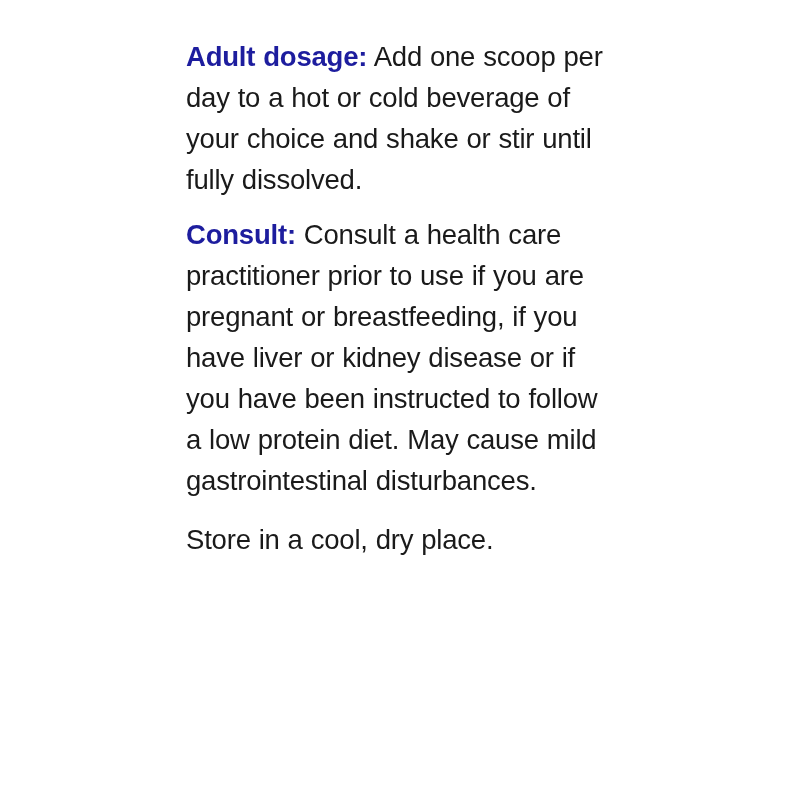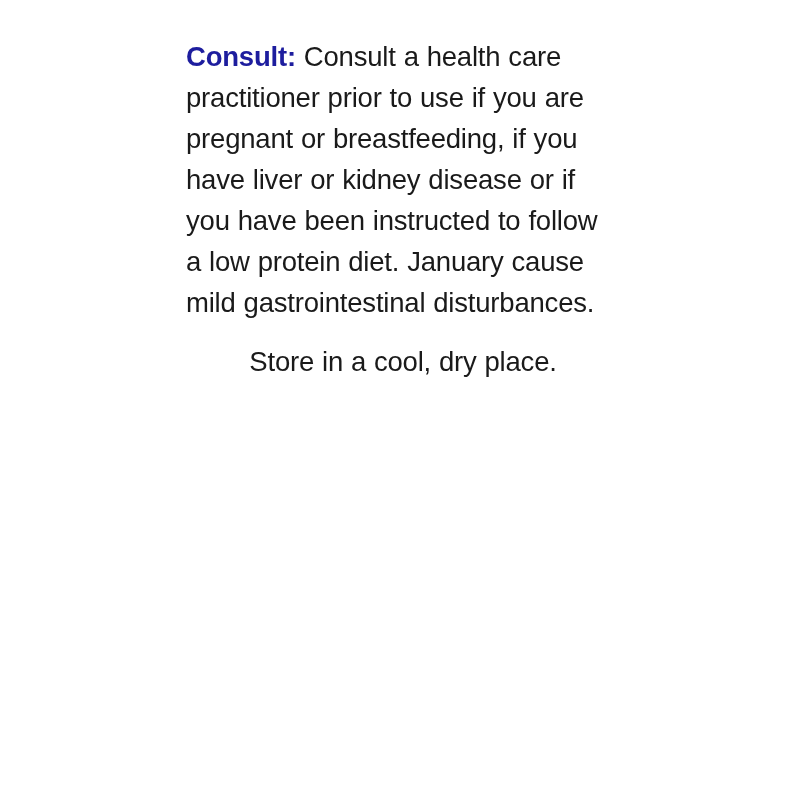--- a/index.html
+++ b/index.html
@@ -33,33 +33,37 @@
     color: #1a1a1a;
     letter-spacing: -0.2px;
     word-spacing: 0.5px;
   }
   .heading {
     color: #1d1d9e;
     font-weight: bold;
   }
   .store-line {
     margin-top: 18px;
-    text-align: center;
   }
 </style>
 </head>
 <body>
 
 <div class="label-panel">
 
+  <div class="section">
+    <p>
+      <span class="heading">Adult dosage:</span><span> Add one scoop per day to a hot or cold beverage of your choice and shake or stir until fully dissolved.</span>
+    </p>
+  </div>
 
 
   <div class="section">
     <p>
-      <span class="heading">Consult:</span><span> Consult a health care practitioner prior to use if you are pregnant or breastfeeding, if you have liver or kidney disease or if you have been instructed to follow a low protein diet. January cause mild gastrointestinal disturbances.</span>
+      <span class="heading">Consult:</span><span> Consult a health care practitioner prior to use if you are pregnant or breastfeeding, if you have liver or kidney disease or if you have been instructed to follow a low protein diet. May cause mild gastrointestinal disturbances.</span>
     </p>
   </div>
 
   <div class="section store-line">
     <p>Store in a cool, dry place.</p>
   </div>
 
 </div>
 
 </body></html>

